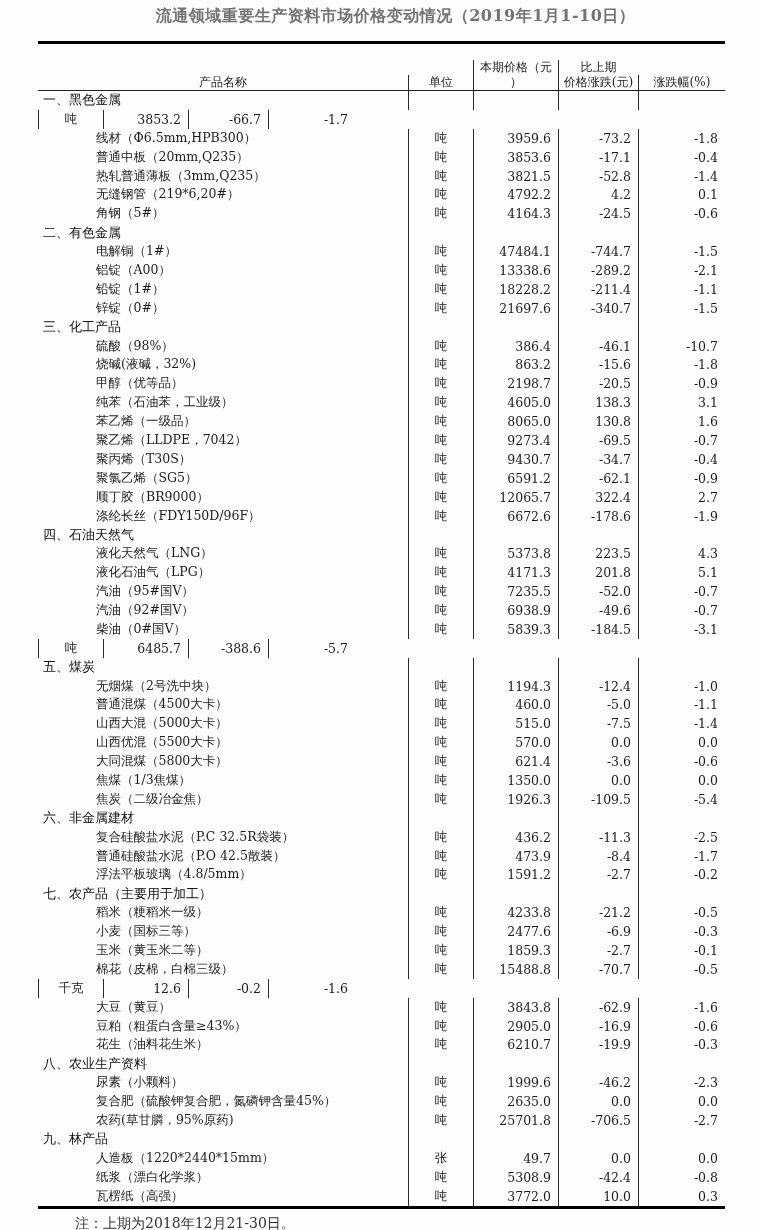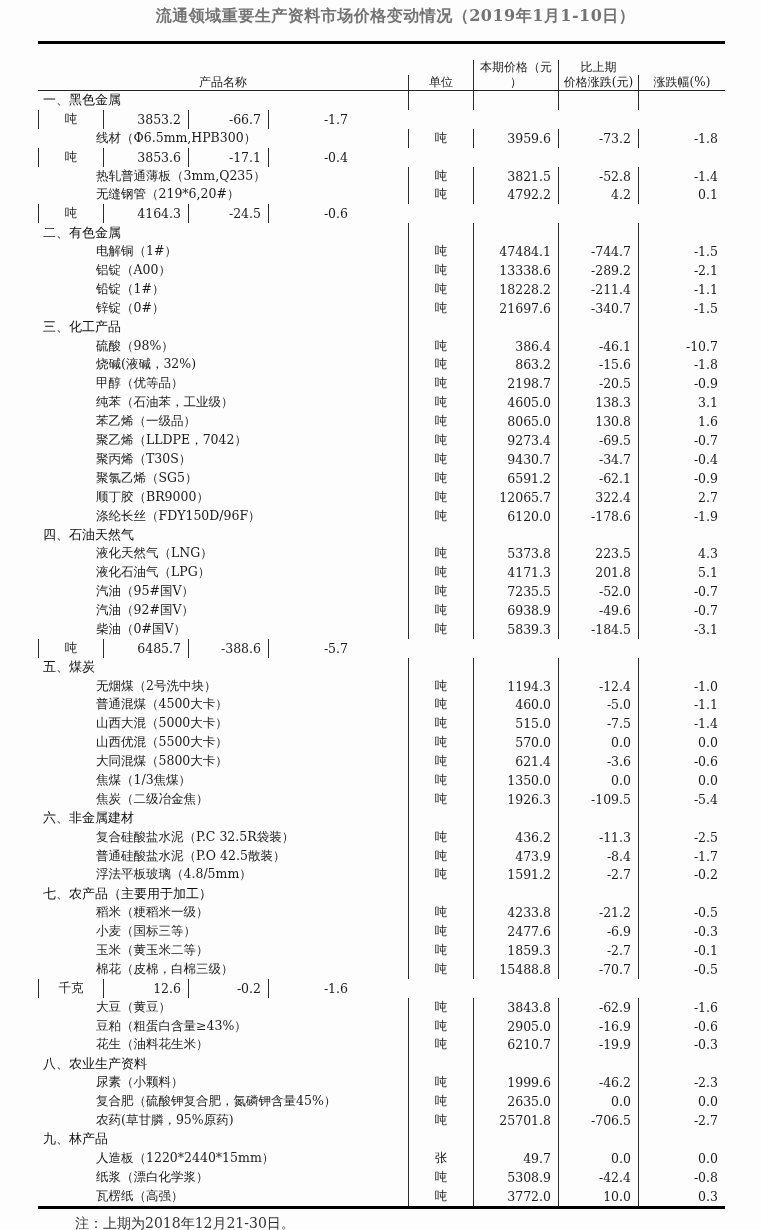--- a/index.html
+++ b/index.html
@@ -111,40 +111,42 @@
         <div class="td c-pct num">-1.7</div>
       </div>
       <div class="tr">
         <div class="td c-product item-name">线材（Φ6.5mm,HPB300）</div>
         <div class="td c-unit unit-txt">吨</div>
         <div class="td c-price num">3959.6</div>
         <div class="td c-change num">-73.2</div>
         <div class="td c-pct num">-1.8</div>
       </div>
       <div class="tr">
+        <div class="td c-product item-name">普通中板（20mm,Q235）</div>
         <div class="td c-unit unit-txt">吨</div>
         <div class="td c-price num">3853.6</div>
         <div class="td c-change num">-17.1</div>
         <div class="td c-pct num">-0.4</div>
       </div>
       <div class="tr">
         <div class="td c-product item-name">热轧普通薄板（3mm,Q235）</div>
         <div class="td c-unit unit-txt">吨</div>
         <div class="td c-price num">3821.5</div>
         <div class="td c-change num">-52.8</div>
         <div class="td c-pct num">-1.4</div>
       </div>
       <div class="tr">
         <div class="td c-product item-name">无缝钢管（219*6,20#）</div>
         <div class="td c-unit unit-txt">吨</div>
         <div class="td c-price num">4792.2</div>
         <div class="td c-change num">4.2</div>
         <div class="td c-pct num">0.1</div>
       </div>
       <div class="tr">
+        <div class="td c-product item-name">角钢（5#）</div>
         <div class="td c-unit unit-txt">吨</div>
         <div class="td c-price num">4164.3</div>
         <div class="td c-change num">-24.5</div>
         <div class="td c-pct num">-0.6</div>
       </div>
       <div class="tr">
         <div class="td c-product section-name">二、有色金属</div>
         <div class="td c-unit"></div>
         <div class="td c-price"></div>
         <div class="td c-change"></div>
@@ -244,21 +246,21 @@
       <div class="tr">
         <div class="td c-product item-name">顺丁胶（BR9000）</div>
         <div class="td c-unit unit-txt">吨</div>
         <div class="td c-price num">12065.7</div>
         <div class="td c-change num">322.4</div>
         <div class="td c-pct num">2.7</div>
       </div>
       <div class="tr">
         <div class="td c-product item-name">涤纶长丝（FDY150D/96F）</div>
         <div class="td c-unit unit-txt">吨</div>
-        <div class="td c-price num">6120.0</div>
+        <div class="td c-price num">6672.6</div>
         <div class="td c-change num">-178.6</div>
         <div class="td c-pct num">-1.9</div>
       </div>
       <div class="tr">
         <div class="td c-product section-name">四、石油天然气</div>
         <div class="td c-unit"></div>
         <div class="td c-price"></div>
         <div class="td c-change"></div>
         <div class="td c-pct"></div>
       </div>

